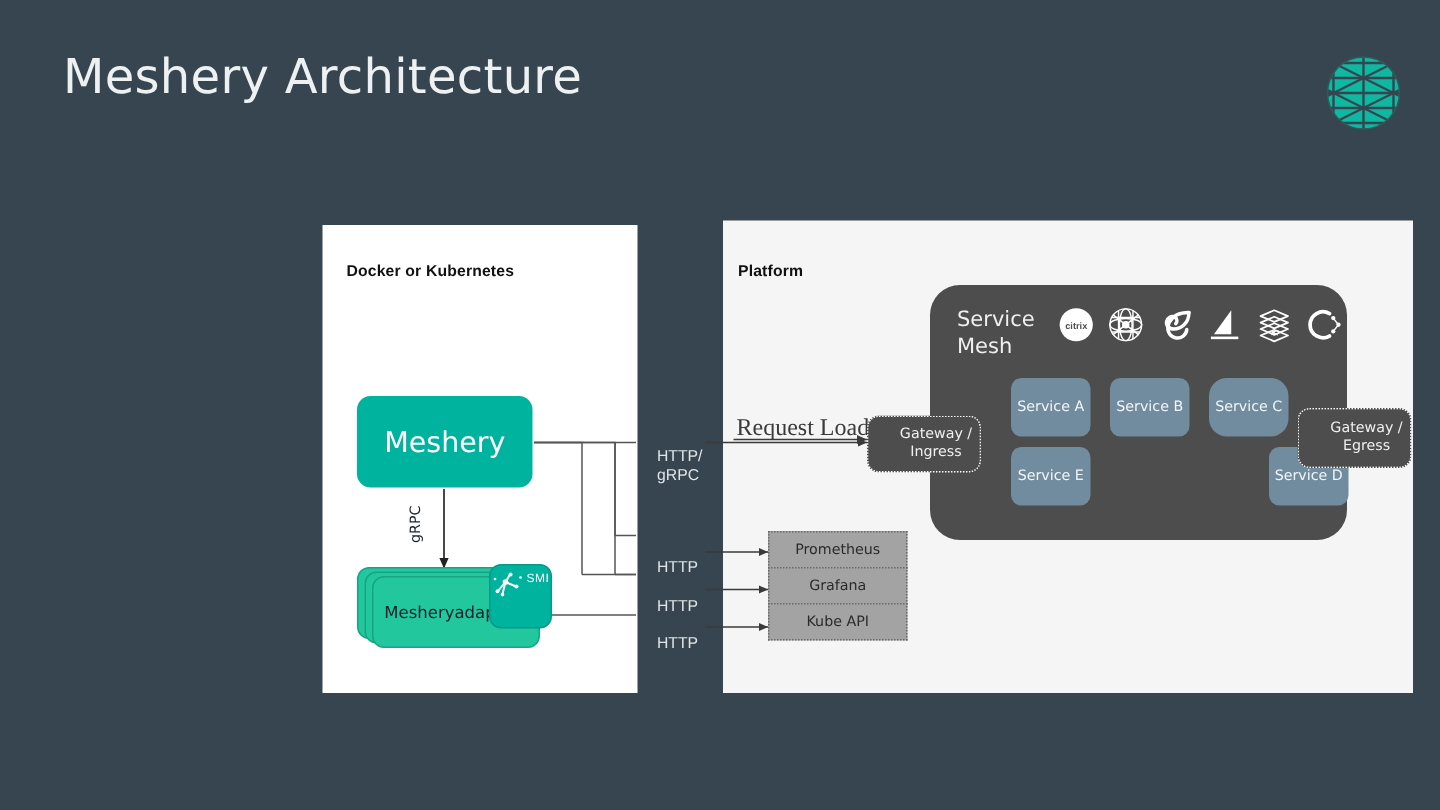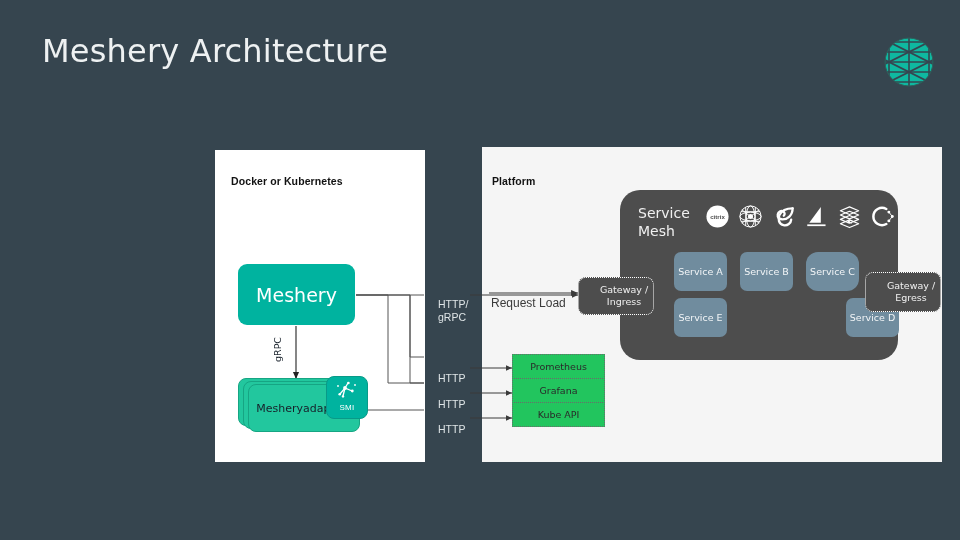--- a/index.html
+++ b/index.html
@@ -53,21 +53,21 @@
   .adapter-card.back2 { left:5px;  top:3px;  width:112px; height:48px; }
   .adapter-card.front {
     left:10px; top:6px; width:112px; height:48px;
     display:flex; align-items:center; justify-content:center;
     color:#17202a; font-size:11px; line-height:13px; text-align:center;
     font-family:"DejaVu Sans", sans-serif;
   }
   #smi-badge {
     position:absolute; left:88px; top:-2px; width:42px; height:43px;
     background:#00b39f; border:1px solid #089a88; border-radius:8px;
-    display:flex; flex-direction:column; align-items:center; justify-content:flex-start;
+    display:flex; flex-direction:row; align-items:flex-start; justify-content:flex-start;
     padding-top:3px;
   }
   #smi-badge .smi-text { color:#ffffff; font-size:8px; margin-top:1px; letter-spacing:.3px; }
 
   .vlabel {
     position:absolute; font-size:9.5px; color:#17202a;
     writing-mode:vertical-rl; transform:rotate(180deg);
     font-family:"DejaVu Sans", sans-serif;
   }
   #label-grpc { left:272px; top:337px; }
@@ -111,28 +111,28 @@
     position:absolute; background:#4d4d4d; border:1px dotted #ffffff;
     border-radius:8px; display:flex; align-items:center; justify-content:center;
     color:#f0f0f0; font-size:9.5px; line-height:12px; text-align:center;
     font-family:"DejaVu Sans", sans-serif;
     padding-left:16px;
   }
   #gw-ingress { left:578px; top:277px; width:76px; height:38px; }
   #gw-egress  { left:865px; top:272px; width:76px; height:40px; }
 
   #label-request-load {
-    position:absolute; left:491px; top:296px; color:#3a3a3a; font-size:12px;
-    font-family:Liberation Sans, sans-serif;
+    position:absolute; left:491px; top:277px; color:#3a3a3a; font-size:16px;
+    font-family:Liberation Serif, serif;
   }
 
   
   #obs-stack { position:absolute; left:512px; top:355px; width:93px; }
   .obs-item {
-    height:25px; background:#22c55e; border:1px dotted #6a6a6a;
+    height:25px; background:#a3a3a3; border:1px dotted #6a6a6a;
     display:flex; align-items:center; justify-content:center;
     color:#2a2a2a; font-size:9.5px; margin-top:-1px;
     font-family:"DejaVu Sans", sans-serif;
   }
 
   
   #wires { position:absolute; left:0; top:0; width:960px; height:540px; pointer-events:none; }
 </style>
 </head>
 <body>

